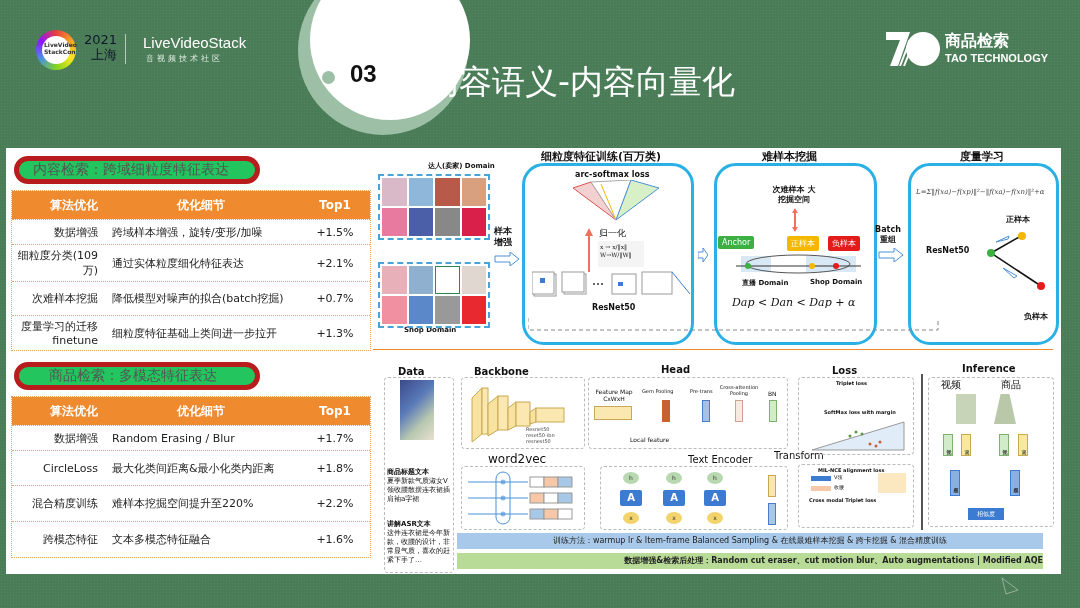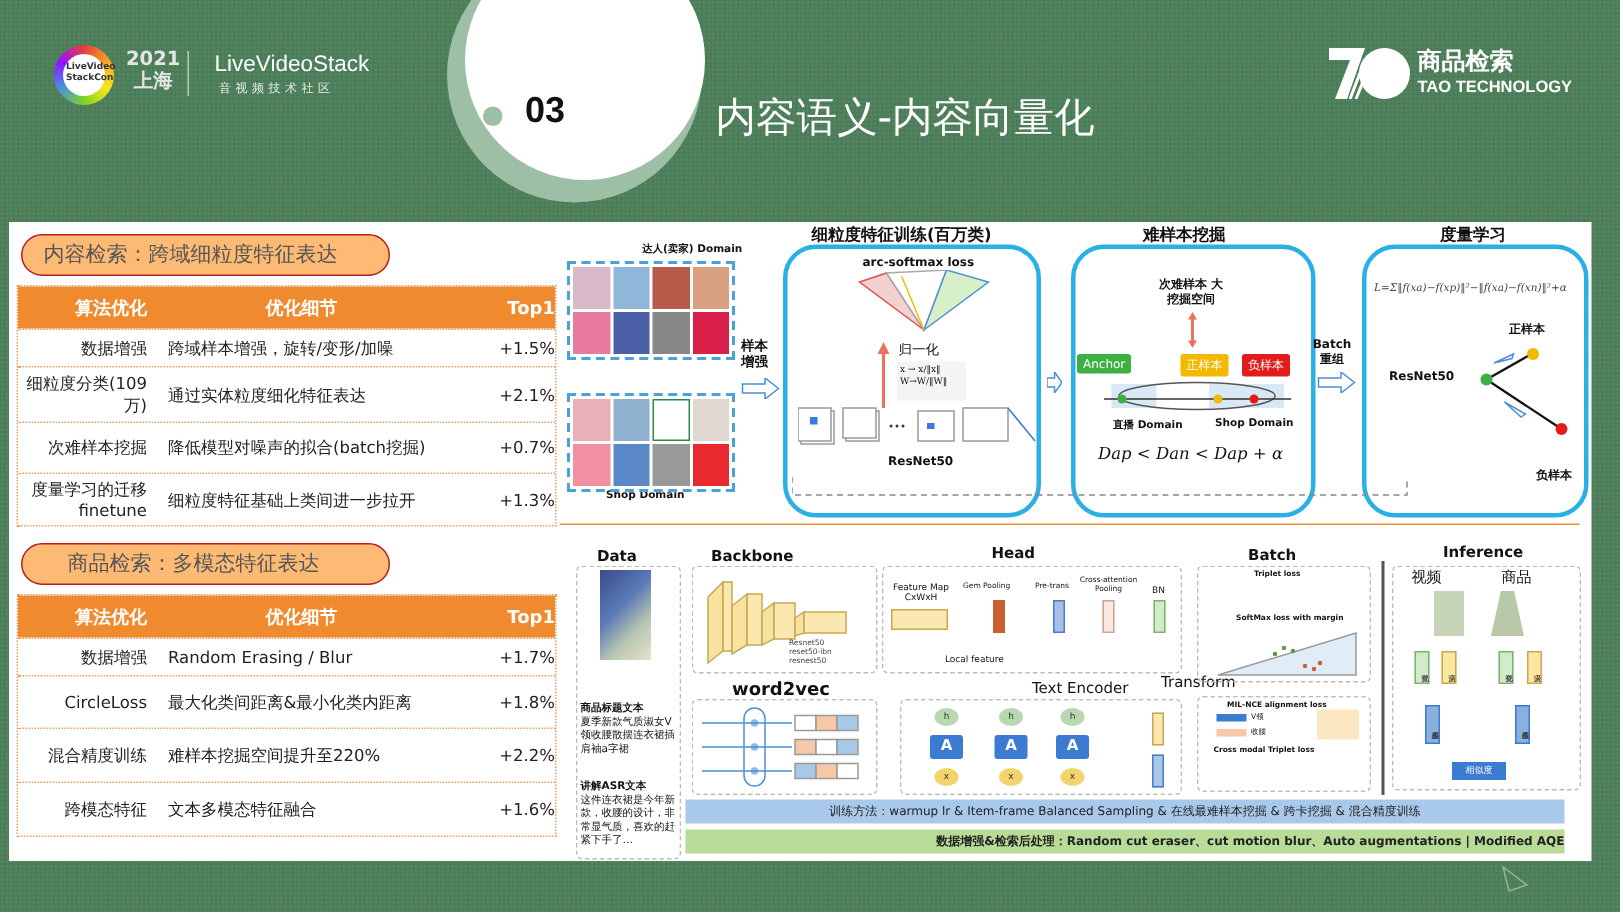--- a/index.html
+++ b/index.html
@@ -3,41 +3,41 @@
 <meta charset="utf-8">
 <style>
 *{box-sizing:border-box;margin:0;padding:0}
 html,body{width:1080px;height:608px;overflow:hidden}
 body{background:#4a7d57;font-family:"DejaVu Sans",sans-serif;position:relative;color:#333}
 .bgtex{position:absolute;inset:0;background-image:radial-gradient(rgba(255,255,255,0.06) 1px,transparent 1px);background-size:3px 3px}
 
 .lv-logo{position:absolute;left:36px;top:30px;width:40px;height:40px;border-radius:50%;background:conic-gradient(#e83e3e,#f5a623,#f8e71c,#7ed321,#4a90e2,#9013fe,#e83e3e);}
 .lv-logo::after{content:"";position:absolute;inset:6px;background:#fff;border-radius:50%}
 .lv-logo-txt{position:absolute;left:44px;top:41px;font-size:6px;font-weight:bold;color:#333;z-index:2;line-height:7px;width:26px;text-align:center}
-.year{position:absolute;left:84px;top:32px;color:#e5e5e5;font-size:13px;font-weight:bold;line-height:15px;text-align:center}
+.year{position:absolute;left:84px;top:32px;color:#0f172a;font-size:13px;font-weight:normal;line-height:15px;text-align:right}
 .vdiv{position:absolute;left:125px;top:34px;width:1px;height:30px;background:rgba(255,255,255,0.6)}
 .lvs{position:absolute;left:143px;top:34px;color:#fff;font-size:15px;font-family:"Liberation Sans",sans-serif;letter-spacing:0px}
 .lvs-sub{position:absolute;left:146px;top:53px;color:#fff;font-size:8px;letter-spacing:3px;opacity:0.85}
 .circ-outer{position:absolute;left:298px;top:-35px;width:170px;height:170px;border-radius:50%;background:#9cbfa6}
 .circ-inner{position:absolute;left:310px;top:-40px;width:160px;height:160px;border-radius:50%;background:#fff}
 .dot{position:absolute;left:322px;top:71px;width:13px;height:13px;border-radius:50%;background:#9cbfa6}
 .secnum{position:absolute;left:350px;top:60px;font-size:24px;font-weight:bold;color:#111;font-family:"Liberation Sans",sans-serif}
-.title{position:absolute;left:477px;top:60px;font-size:27px;color:#fff}
+.title{position:absolute;left:426px;top:60px;font-size:33px;color:#fff}
 .tao-mark{position:absolute;left:886px;top:32px;width:54px;height:34px}
 .tao-cn{position:absolute;left:945px;top:31px;color:#fff;font-size:16px;font-weight:bold}
 .tao-en{position:absolute;left:945px;top:52px;color:#fff;font-size:11px;font-weight:bold;font-family:"Liberation Sans",sans-serif}
 
 .panel{position:absolute;left:6px;top:148px;width:1055px;height:426px;background:#fff}
-.pill{position:absolute;border:1px solid #b91c1c;border-radius:18px;background:#fdba74;color:#555;font-size:14px;padding:0 0 0 14px;display:flex;align-items:center}
+.pill{position:absolute;border:5px solid #b91c1c;border-radius:18px;background:#22c55e;color:#555;font-size:14px;padding:0 0 0 14px;display:flex;align-items:center}
 .tbl{position:absolute;left:5px;border:1px dotted #e8a060;font-size:11px;color:#222}
 .tbl .hd{display:flex;background:#ef8a2e;color:#fff;font-weight:bold;font-size:12px;height:28px;align-items:center}
 .tbl .row{display:flex;align-items:center;border-top:1px dotted #e8a060}
 .c1{width:90px;text-align:right;padding:0 4px}
 .c2{flex:1;padding-left:10px}
-.c3{width:70px;text-align:right}
+.c3{width:70px;text-align:center}
 .tbl .hd .c2{text-align:center;padding:0}
 .sep{position:absolute;left:367px;top:201px;width:680px;height:1px;background:#ef8a2e}
 
 .dlabel{position:absolute;font-size:10px;font-weight:bold;color:#111}
 .imggrid{position:absolute;border:2px dashed #4aa3d8;display:grid;grid-template-columns:repeat(4,1fr);gap:2px;padding:2px}
 .imggrid div{height:28px}
 .rbox{position:absolute;border:3px solid #2bb0e6;border-radius:22px}
 .harrow{position:absolute;width:26px;height:14px}
 .small{position:absolute;font-size:8px;color:#111}
 .tag{position:absolute;font-size:8px;color:#fff;font-weight:normal;padding:2px 4px;border-radius:2px}
@@ -267,21 +267,21 @@
       <rect x="48" y="18" width="14" height="24" fill="#fbe8b0" stroke="#c8a850"></rect>
     <path d="M62 28 L68 24 L68 38 L62 40 Z" fill="#f7e2a0" stroke="#c8a850"></path>
       <rect x="68" y="24" width="28" height="14" fill="#fbe8b0" stroke="#c8a850"></rect>
   </svg>
   <div class="small" style="left:520px;top:278px;font-size:5px;line-height:6px;color:#444">
     <div>Resnet50</div>
     <div>reset50-ibn</div>
     <div>resnest50</div>
   </div>
 
-  <div class="btitle" style="left:482px;top:304px;font-size:12px;font-weight:bold">word2vec</div>
+  <div class="btitle" style="left:482px;top:304px;font-size:12px;font-weight:normal">word2vec</div>
   <div class="dbox" style="left:455px;top:318px;width:124px;height:64px"></div>
   <svg style="position:absolute;left:462px;top:322px;width:112px;height:56px" viewBox="0 0 112 56">
     <rect x="28" y="2" width="14" height="52" rx="7" fill="#fff" stroke="#4a90d9"></rect>
     <circle cx="35" cy="12" r="2.5" fill="#8ab8e8"></circle>
       <circle cx="35" cy="28" r="2.5" fill="#8ab8e8"></circle>
       <circle cx="35" cy="44" r="2.5" fill="#8ab8e8"></circle>
     <line x1="0" y1="12" x2="60" y2="12" stroke="#4a90d9"></line>
       <line x1="0" y1="28" x2="60" y2="28" stroke="#4a90d9"></line>
       <line x1="0" y1="44" x2="60" y2="44" stroke="#4a90d9"></line>
     <rect x="62" y="7" width="14" height="10" fill="#fff" stroke="#999"></rect>
@@ -317,21 +317,21 @@
   <div class="ablk" style="left:614px;top:342px">A</div>
   <div class="ablk" style="left:657px;top:342px">A</div>
   <div class="ablk" style="left:698px;top:342px">A</div>
   <div class="xn" style="left:617px;top:364px">x</div>
   <div class="xn" style="left:660px;top:364px">x</div>
   <div class="xn" style="left:701px;top:364px">x</div>
   <div style="position:absolute;left:762px;top:327px;width:8px;height:22px;background:#fbe8b0;border:1px solid #c8a850"></div>
   <div style="position:absolute;left:762px;top:355px;width:8px;height:22px;background:#a8c8e8;border:1px solid #4a7ac8"></div>
   <div class="btitle" style="left:768px;top:302px;font-size:10px;font-weight:normal">Transform</div>
 
-  <div class="btitle" style="left:826px;top:217px">Batch</div>
+  <div class="btitle" style="left:826px;top:217px">Loss</div>
   <div class="dbox" style="left:792px;top:229px;width:116px;height:78px"></div>
   <div class="small" style="left:830px;top:232px;font-size:5px;font-weight:bold">Triplet loss</div>
   <div class="small" style="left:818px;top:261px;font-size:5px;font-weight:bold">SoftMax loss with margin</div>
   <svg style="position:absolute;left:804px;top:268px;width:96px;height:36px" viewBox="0 0 96 36">
     <path d="M2 34 L94 6 L94 34 Z" fill="#e0ecf8" stroke="#999"></path>
     <circle cx="40" cy="20" r="1.5" fill="#5a9a40"></circle>
       <circle cx="46" cy="16" r="1.5" fill="#5a9a40"></circle>
       <circle cx="52" cy="18" r="1.5" fill="#5a9a40"></circle>
     <circle cx="60" cy="28" r="1.5" fill="#c86040"></circle>
       <circle cx="66" cy="30" r="1.5" fill="#c86040"></circle>

